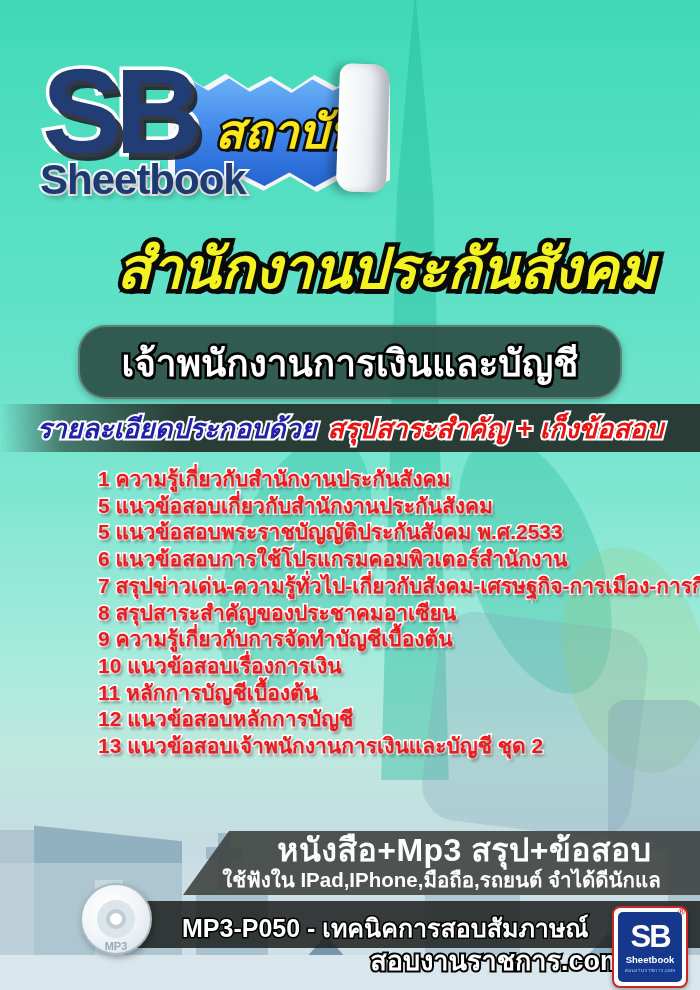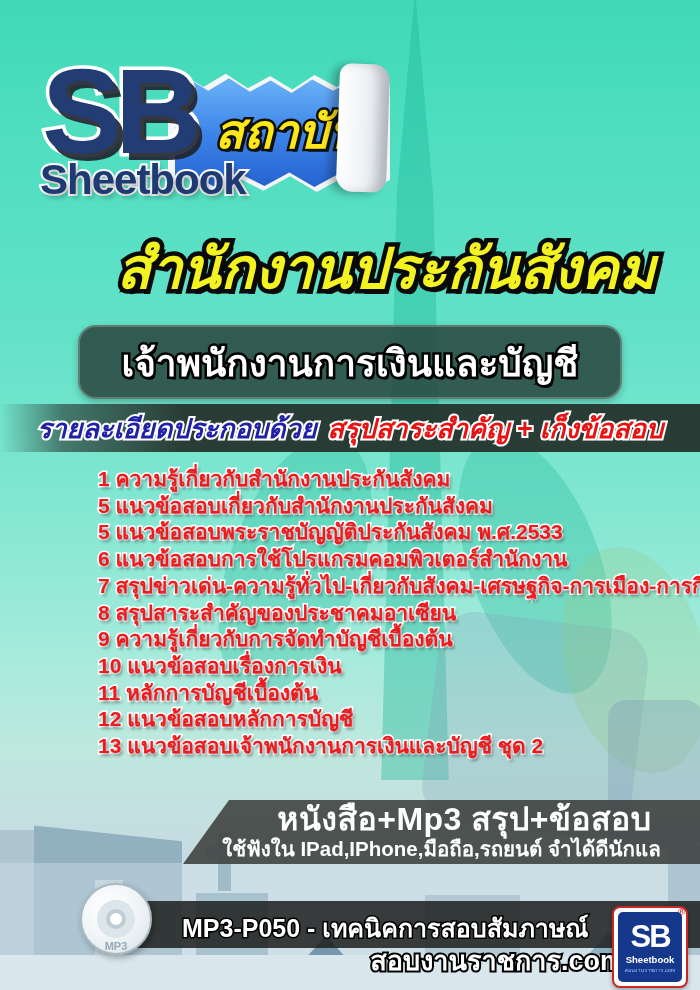--- a/index.html
+++ b/index.html
@@ -45,38 +45,38 @@
     border-radius:12px 16px 14px 16px;transform:rotate(2deg);
     box-shadow:-7px 2px 9px rgba(0,0,0,.28), inset -9px 0 10px rgba(0,0,0,.14);}
   .sb-letters{left:42px;top:48px;font-size:120px;line-height:1.05;font-weight:900;letter-spacing:-7px;color:#223d73;
     -webkit-text-stroke:7px #fff;paint-order:stroke fill;text-shadow:6px 7px 0 rgba(30,34,44,.9);}
   .sheetbook-text{left:40px;top:156px;font-size:42px;font-weight:800;color:#1d3a73;letter-spacing:-1px;
     -webkit-text-stroke:4px #fff;paint-order:stroke fill;text-shadow:3px 4px 5px rgba(0,0,0,.28);}
   
   .main-title{left:0;top:224px;width:700px;text-align:center;font-size:56px;font-weight:900;font-style:italic;
     color:#f2f321;-webkit-text-stroke:9px #0a0a0a;paint-order:stroke fill;text-shadow:4px 5px 0 #0a0a0a;white-space:nowrap;padding-left:36px;}
   
-  .position-box{left:78px;top:325px;width:544px;height:74px;background:rgba(42,72,64,.88);border-radius:18px;
+  .position-box{left:78px;top:325px;width:544px;height:74px;background:rgba(42,72,64,.88);border-radius:28px;
     box-shadow:inset 0 0 0 2px rgba(255,255,255,.22), 0 3px 7px rgba(0,0,0,.25);
     display:flex;align-items:center;justify-content:center;}
   .position-text{font-size:37px;font-weight:900;color:#fff;-webkit-text-stroke:5px #000;paint-order:stroke fill;
     text-shadow:2px 3px 0 #000;white-space:nowrap;}
   
   .details-banner{left:0;top:404px;width:700px;height:48px;display:flex;align-items:center;justify-content:center;gap:11px;
     background:linear-gradient(90deg,rgba(36,50,44,0) 0%,rgba(36,50,44,.6) 9%,rgba(36,50,44,.94) 26%,rgba(36,50,44,.94) 100%);}
   .details-prefix{font-size:27px;font-weight:900;font-style:italic;color:#2121a8;
     -webkit-text-stroke:4px #fff;paint-order:stroke fill;white-space:nowrap;}
   .details-highlight{font-size:27px;font-weight:900;font-style:italic;color:#e81212;
     -webkit-text-stroke:4px #fff;paint-order:stroke fill;white-space:nowrap;}
   
   .contents-list{left:98px;top:466px;width:585px;}
   .contents-item{font-size:21px;font-weight:700;color:#ee1b1e;line-height:26.7px;white-space:nowrap;
     -webkit-text-stroke:3px #fff;paint-order:stroke fill;text-shadow:2px 3px 3px rgba(45,45,45,.45);}
   
-  .promo-banner{left:183px;top:800px;width:517px;height:64px;background:rgba(60,64,60,.88);
+  .promo-banner{left:183px;top:831px;width:517px;height:64px;background:rgba(60,64,60,.88);
     clip-path:polygon(46px 0,100% 0,100% 100%,0 100%);text-align:center;padding-top:1px;box-sizing:border-box;}
   .promo-line1{font-size:32px;font-weight:900;color:#fff;letter-spacing:.5px;line-height:36px;padding-left:46px;white-space:nowrap;}
   .promo-line2{font-size:20.5px;font-weight:700;color:#fff;line-height:24px;white-space:nowrap;}
   
   .mp3-strip{left:118px;top:901px;width:582px;height:47px;background:rgba(28,31,28,.85);border-radius:10px 0 0 10px;
     display:flex;align-items:flex-end;padding-left:64px;box-sizing:border-box;}
   .mp3-text{font-size:25px;font-weight:700;color:#fff;-webkit-text-stroke:3px #000;paint-order:stroke fill;white-space:nowrap;}
   .cd-disc{left:80px;top:883px;width:68px;height:68px;border-radius:50%;z-index:6;
     background:radial-gradient(circle at 38% 34%,#ffffff 0%,#f2f6f8 45%,#d5dfe5 100%);
     border:2px solid #a8b8c1;box-shadow:2px 3px 6px rgba(0,0,0,.3);}

